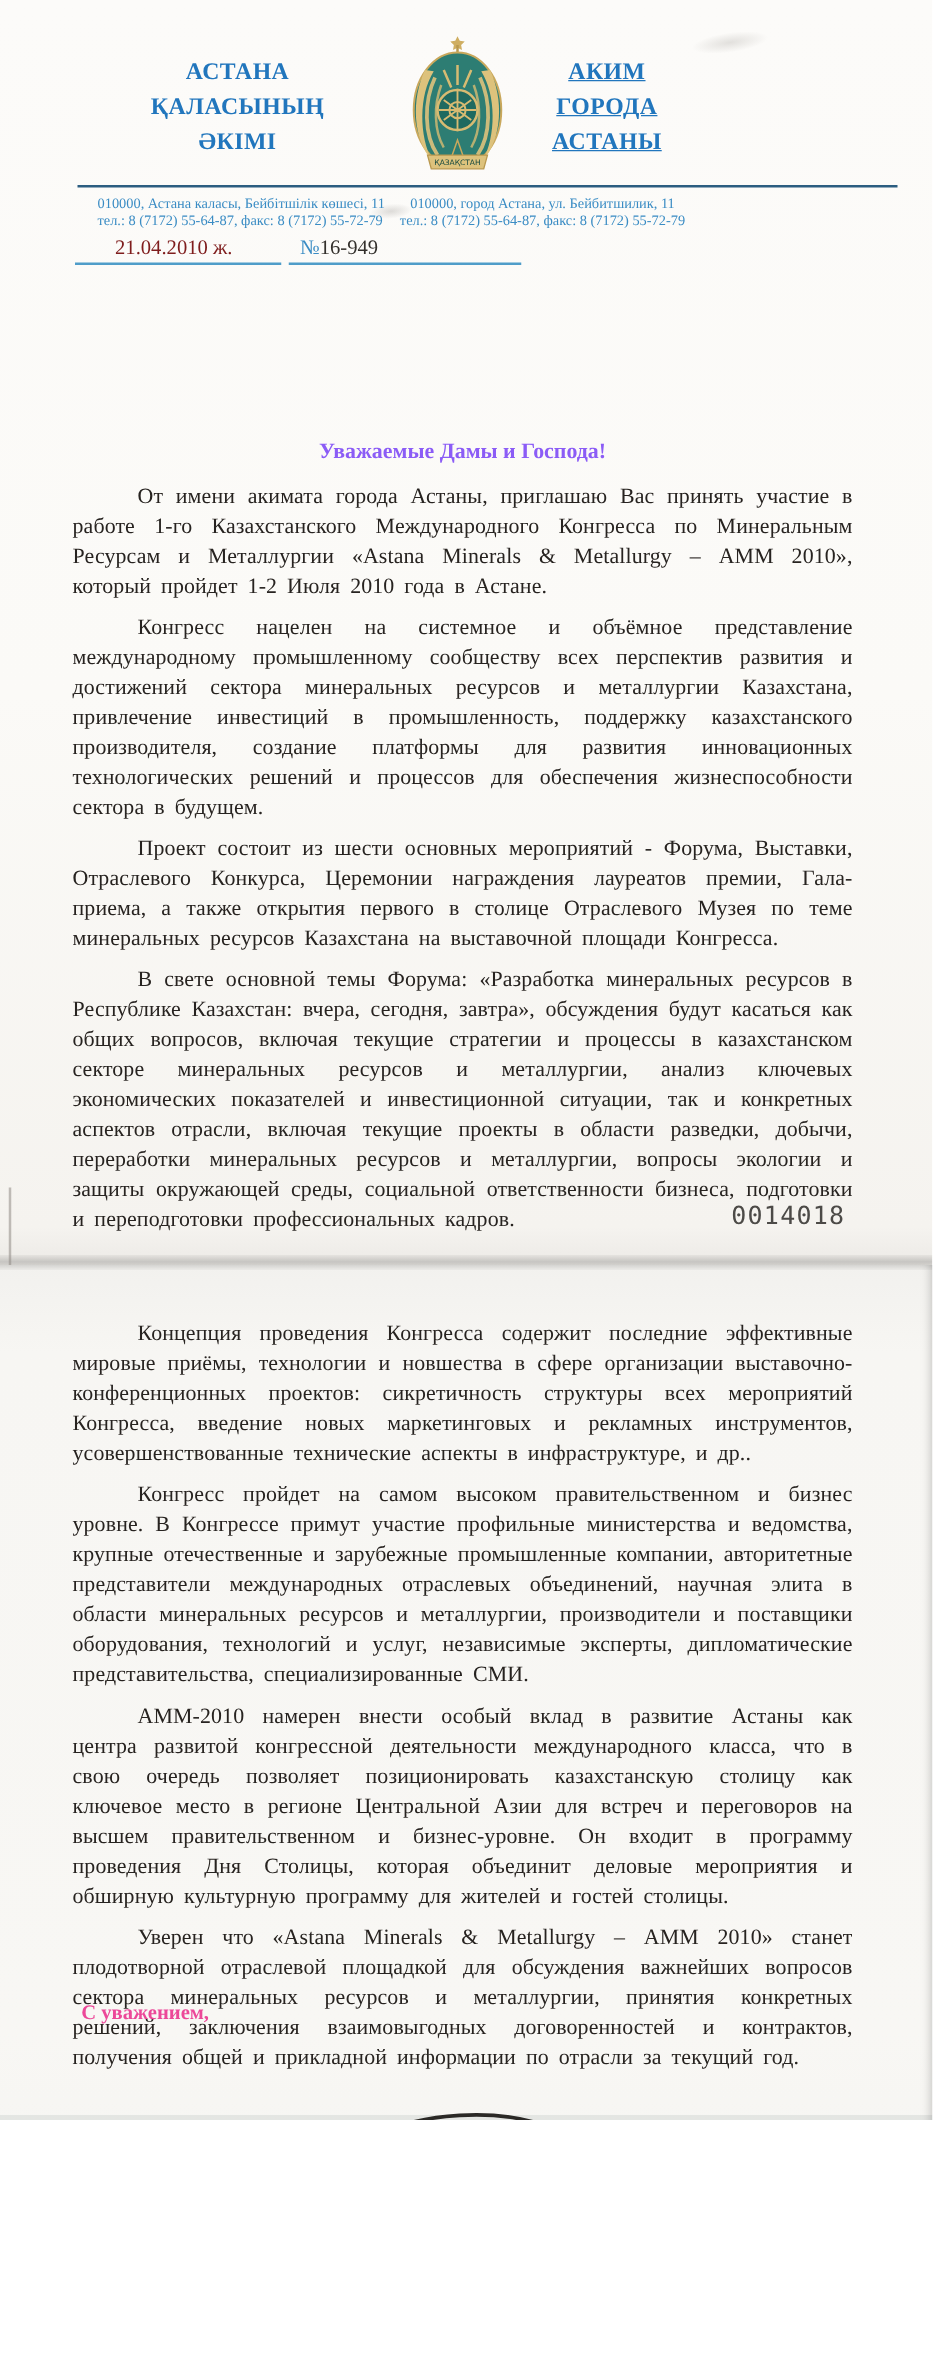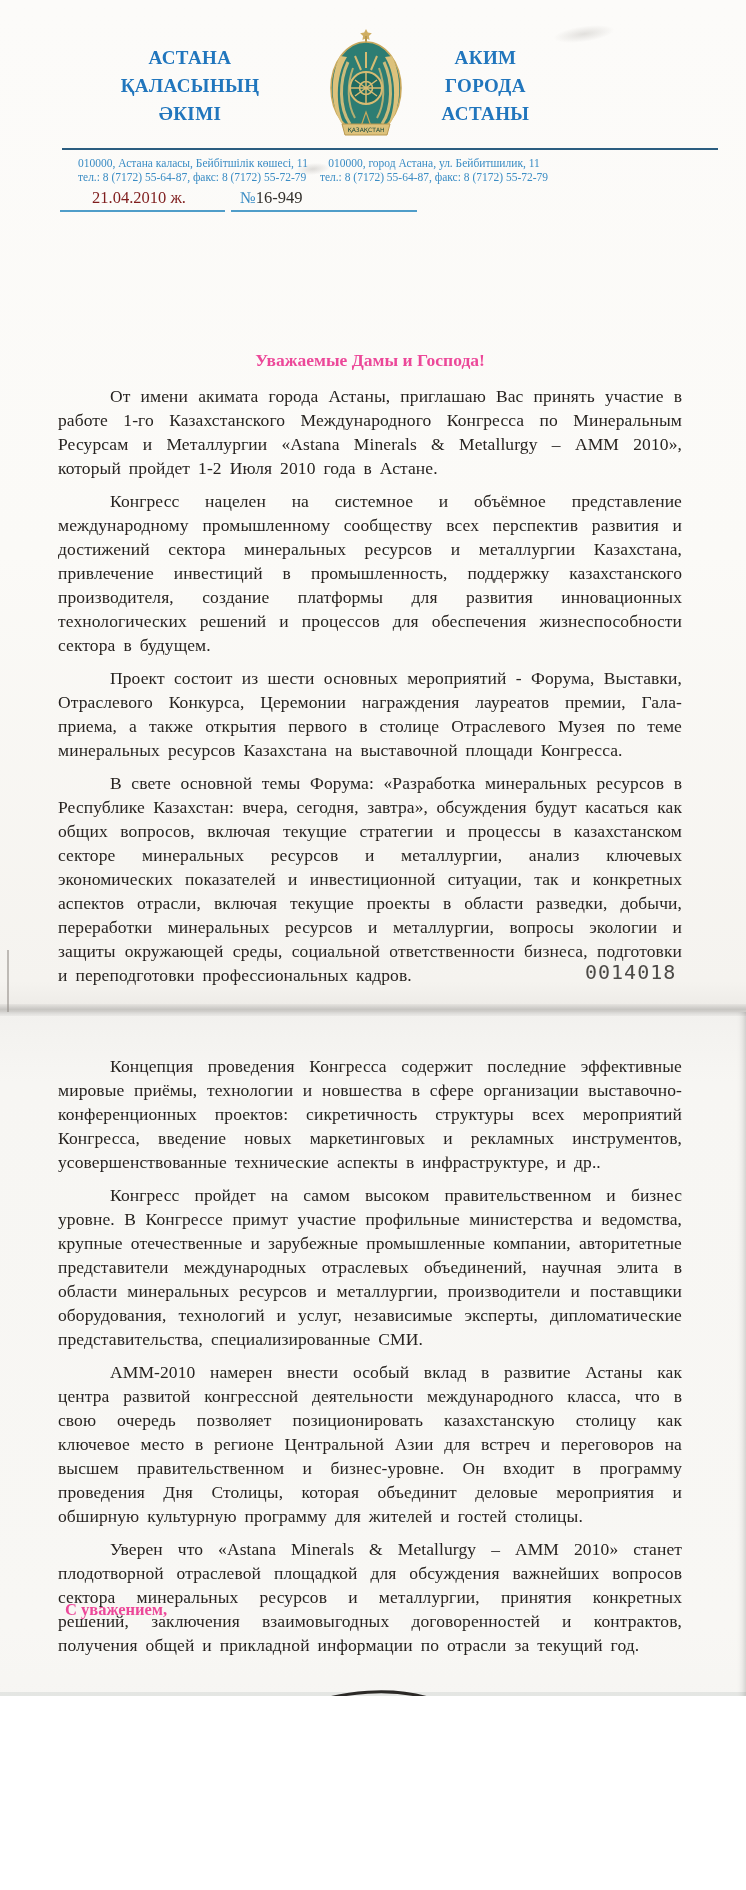--- a/index.html
+++ b/index.html
@@ -36,21 +36,21 @@
     background:radial-gradient(ellipse at center, rgba(120,115,108,.20), rgba(120,115,108,0) 70%); transform:rotate(-8deg); }
   .smudge.s2 { left:296px; top:163px; width:34px; height:12px;
     background:radial-gradient(ellipse at center, rgba(110,105,100,.22), rgba(110,105,100,0) 70%); transform:rotate(-5deg); }
 
   
   .org-title {
     position:absolute; top:44px; text-align:center;
     color:#2176bd; font-weight:bold; font-size:19px; line-height:28px; letter-spacing:.4px;
   }
   .org-title.left  { left:95px;  width:190px; }
-  .org-title.right { left:408px; width:155px; }
+  .org-title.right { left:408px; width:155px;text-decoration:underline; }
   .emblem { position:absolute; left:322px; top:26px; width:88px; height:114px; }
 
   .head-rule { position:absolute; left:62px; top:148px; width:656px; height:2px; background:#2b5d80; }
 
   .addr {
     color:#3a8cc4; font-size:11.5px; line-height:13.5px; position:absolute; top:157px;
     font-family:"Liberation Serif","DejaVu Serif",serif;
   }
   .addr.left  { left:78px; text-align:left; }
   .addr.right { left:290px; width:288px; text-align:center; }
@@ -64,21 +64,21 @@
 
   
   .recipient {
     position:absolute; top:256px; right:41px; text-align:right;
     font-weight:bold; font-size:17.5px; line-height:28px; color:#26221e;
   }
   .recipient .line2 { text-align:center; transform:translateX(-34px); }
 
   .salutation {
     position:absolute; left:58px; top:350px; width:624px; text-align:center;
-    font-weight:bold; font-size:17.5px; color:#ec4899;
+    font-weight:bold; font-size:17.5px; color:#8b5cf6;
   }
 
   .body-block {
     position:absolute; left:58px; width:624px;
     font-size:17.5px; line-height:24px; text-align:justify;
     word-spacing:3.5px; letter-spacing:.1px; color:#272320;
   }
   .body-block.b1 { top:384px; }
   .body-block.b2 { top:1054px; }
   .body-block p { margin:0 0 9px 0; text-indent:52px; }

